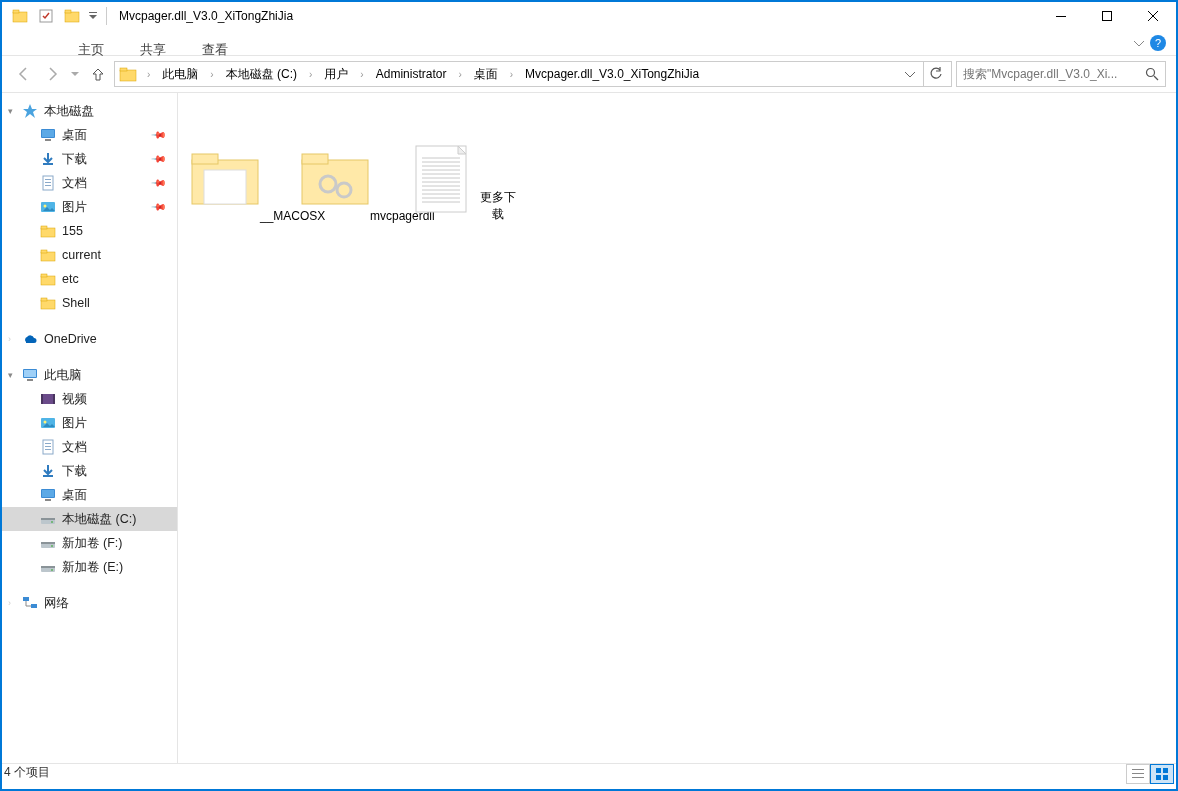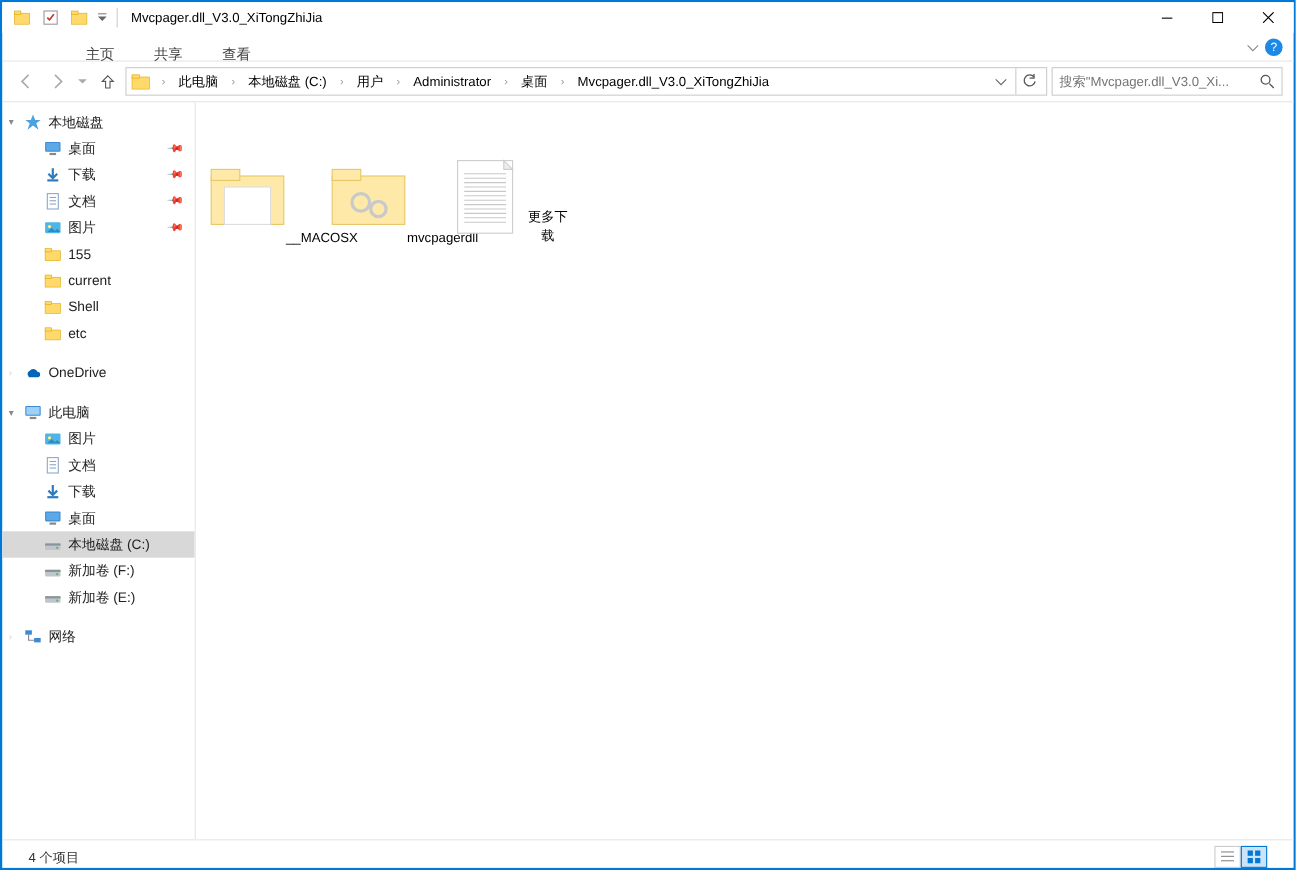--- a/index.html
+++ b/index.html
@@ -53,21 +53,21 @@
 .nav-pin { margin-left: auto; margin-right: 12px; color: #888; font-size: 10px; transform: rotate(45deg); }
 .nav-spacer { height: 12px; }
 
 
 .content { flex: 1; padding: 10px 12px; display: flex; align-content: flex-start; flex-wrap: wrap; gap: 0; }
 .file-item { width: 110px; height: 120px; display: flex; align-items: flex-end; padding-top: 4px; }
 .file-icon-lg { width: 72px; height: 72px; display: flex; align-items: center; justify-content: center; margin-bottom: 8px; }
 .file-label { font-size: 12px; text-align: center; }
 
 
-.statusbar { height: 26px; border-top: 1px solid #e5e5e5; display: flex; align-items: flex-end; padding: 0 24px; font-size: 12px; color: #333; }
+.statusbar { height: 26px; border-top: 1px solid #e5e5e5; display: flex; align-items: flex-start; padding: 0 2px; font-size: 12px; color: #333; }
 .statusbar-spacer { flex: 1; }
 .view-toggle { display: flex; gap: 0; }
 .view-btn { width: 24px; height: 20px; border: 1px solid #ccc; display: flex; align-items: center; justify-content: center; font-size: 11px; color: #555; }
 .view-btn.active { border-color: #0078d7; background: #cce4f7; }
 
 
 svg { display: block; }
 </style>
 </head>
 <body>
@@ -280,30 +280,30 @@
             </span>
             <span>current</span>
           </div>
           <div class="nav-item level2">
             <span class="nav-icon">
               <svg width="16" height="16">
                 <rect x="1" y="5" width="14" height="9" fill="#ffd96a" stroke="#d9a400" stroke-width="0.5"></rect>
                 <rect x="1" y="3" width="6" height="3" fill="#ffd96a" stroke="#d9a400" stroke-width="0.5"></rect>
               </svg>
             </span>
-            <span>Shell</span>
+            <span>etc</span>
           </div>
           <div class="nav-item level2">
             <span class="nav-icon">
               <svg width="16" height="16">
                 <rect x="1" y="5" width="14" height="9" fill="#ffd96a" stroke="#d9a400" stroke-width="0.5"></rect>
                 <rect x="1" y="3" width="6" height="3" fill="#ffd96a" stroke="#d9a400" stroke-width="0.5"></rect>
               </svg>
             </span>
-            <span>etc</span>
+            <span>Shell</span>
           </div>
         </div>
 
       <div class="nav-spacer"></div>
       <div class="nav-item">
         <span class="nav-expand" style="color:#ccc">›</span>
         <span class="nav-icon">
             <svg width="16" height="16">
               <path d="M4 11 A3 3 0 0 1 5 6 A4 4 0 0 1 12 7 A2.5 2.5 0 0 1 12 12 L4 12 Z" fill="#0364b8"></path>
             </svg>
@@ -317,20 +317,30 @@
         <span class="nav-icon">
             <svg width="16" height="16">
               <rect x="1" y="2" width="14" height="9" fill="#3b8bd4" rx="1"></rect>
               <rect x="2" y="3" width="12" height="7" fill="#9fd0f7"></rect>
               <rect x="5" y="12" width="6" height="2" fill="#888"></rect>
             </svg>
           </span>
         <span>此电脑</span>
       </div>
       <div id="pc-items">
+          <div class="nav-item level2">
+            <span class="nav-icon">
+              <svg width="16" height="16">
+                <rect x="1" y="3" width="14" height="10" fill="#6b4b8a"></rect>
+                <rect x="1" y="3" width="2" height="10" fill="#4a3560"></rect>
+                <rect x="13" y="3" width="2" height="10" fill="#4a3560"></rect>
+              </svg>
+            </span>
+            <span>视频</span>
+          </div>
           <div class="nav-item level2">
             <span class="nav-icon">
               <svg width="16" height="16">
                 <rect x="1" y="3" width="14" height="10" fill="#4fb4e6" rx="1"></rect>
                 <circle cx="5" cy="7" r="1.5" fill="#fff176"></circle>
                 <path d="M3 12 L7 8 L10 11 L12 9 L15 12 Z" fill="#2e8bc0"></path>
               </svg>
             </span>
             <span>图片</span>
           </div>

